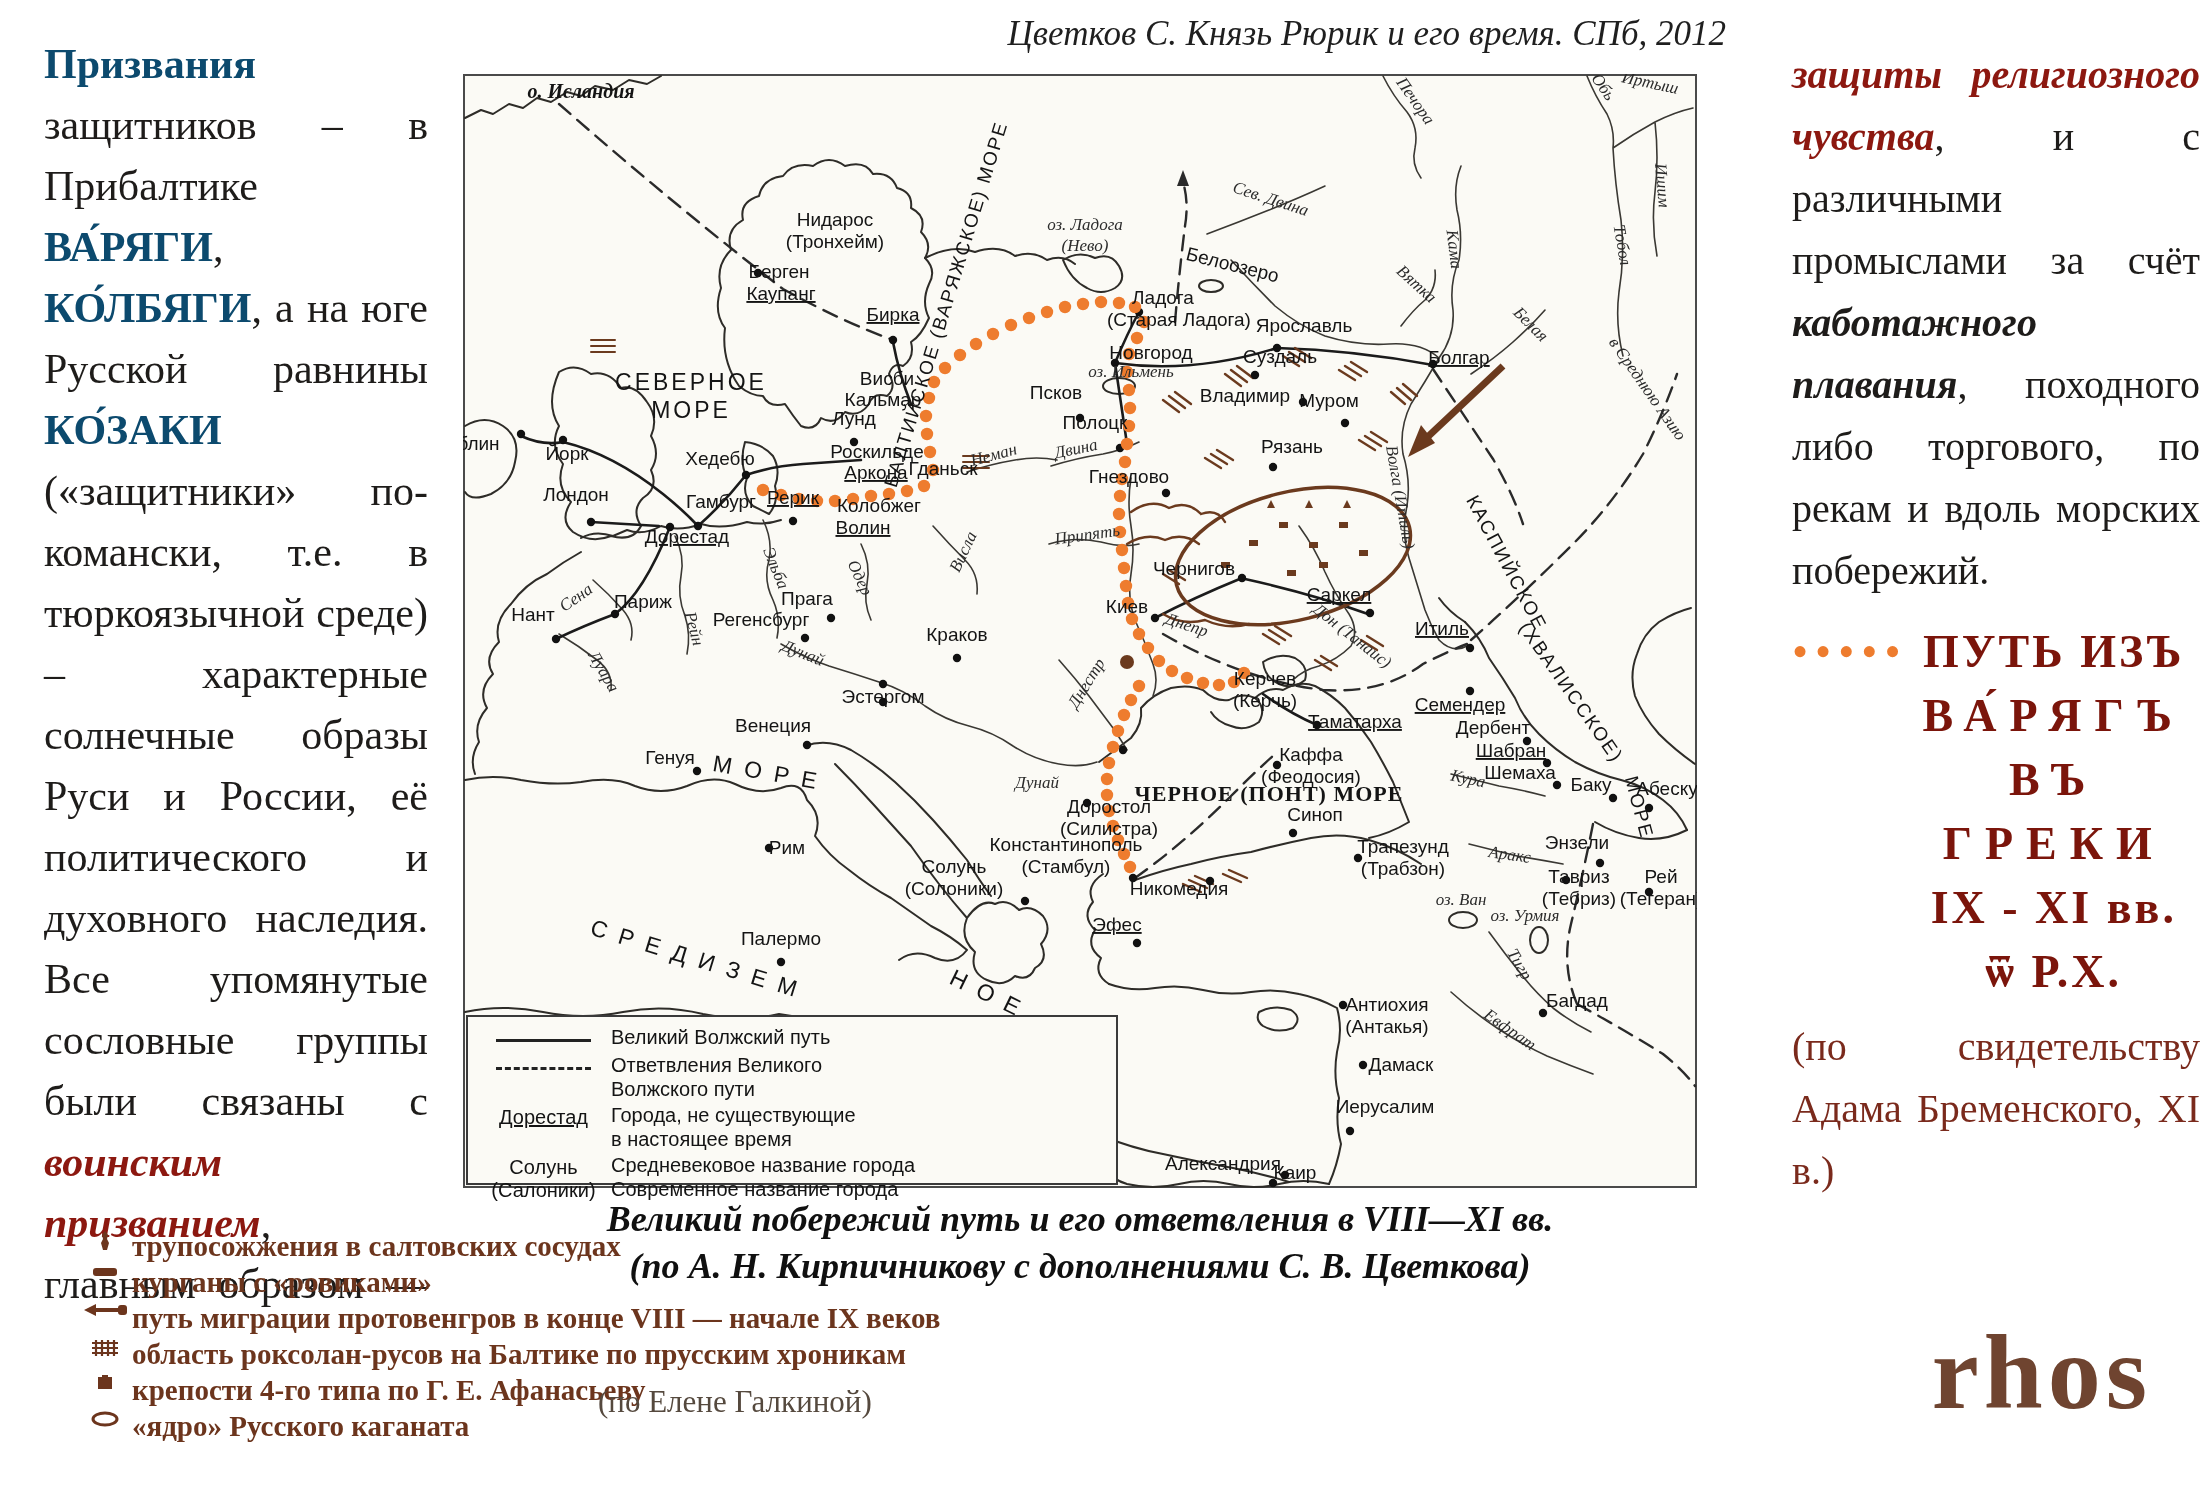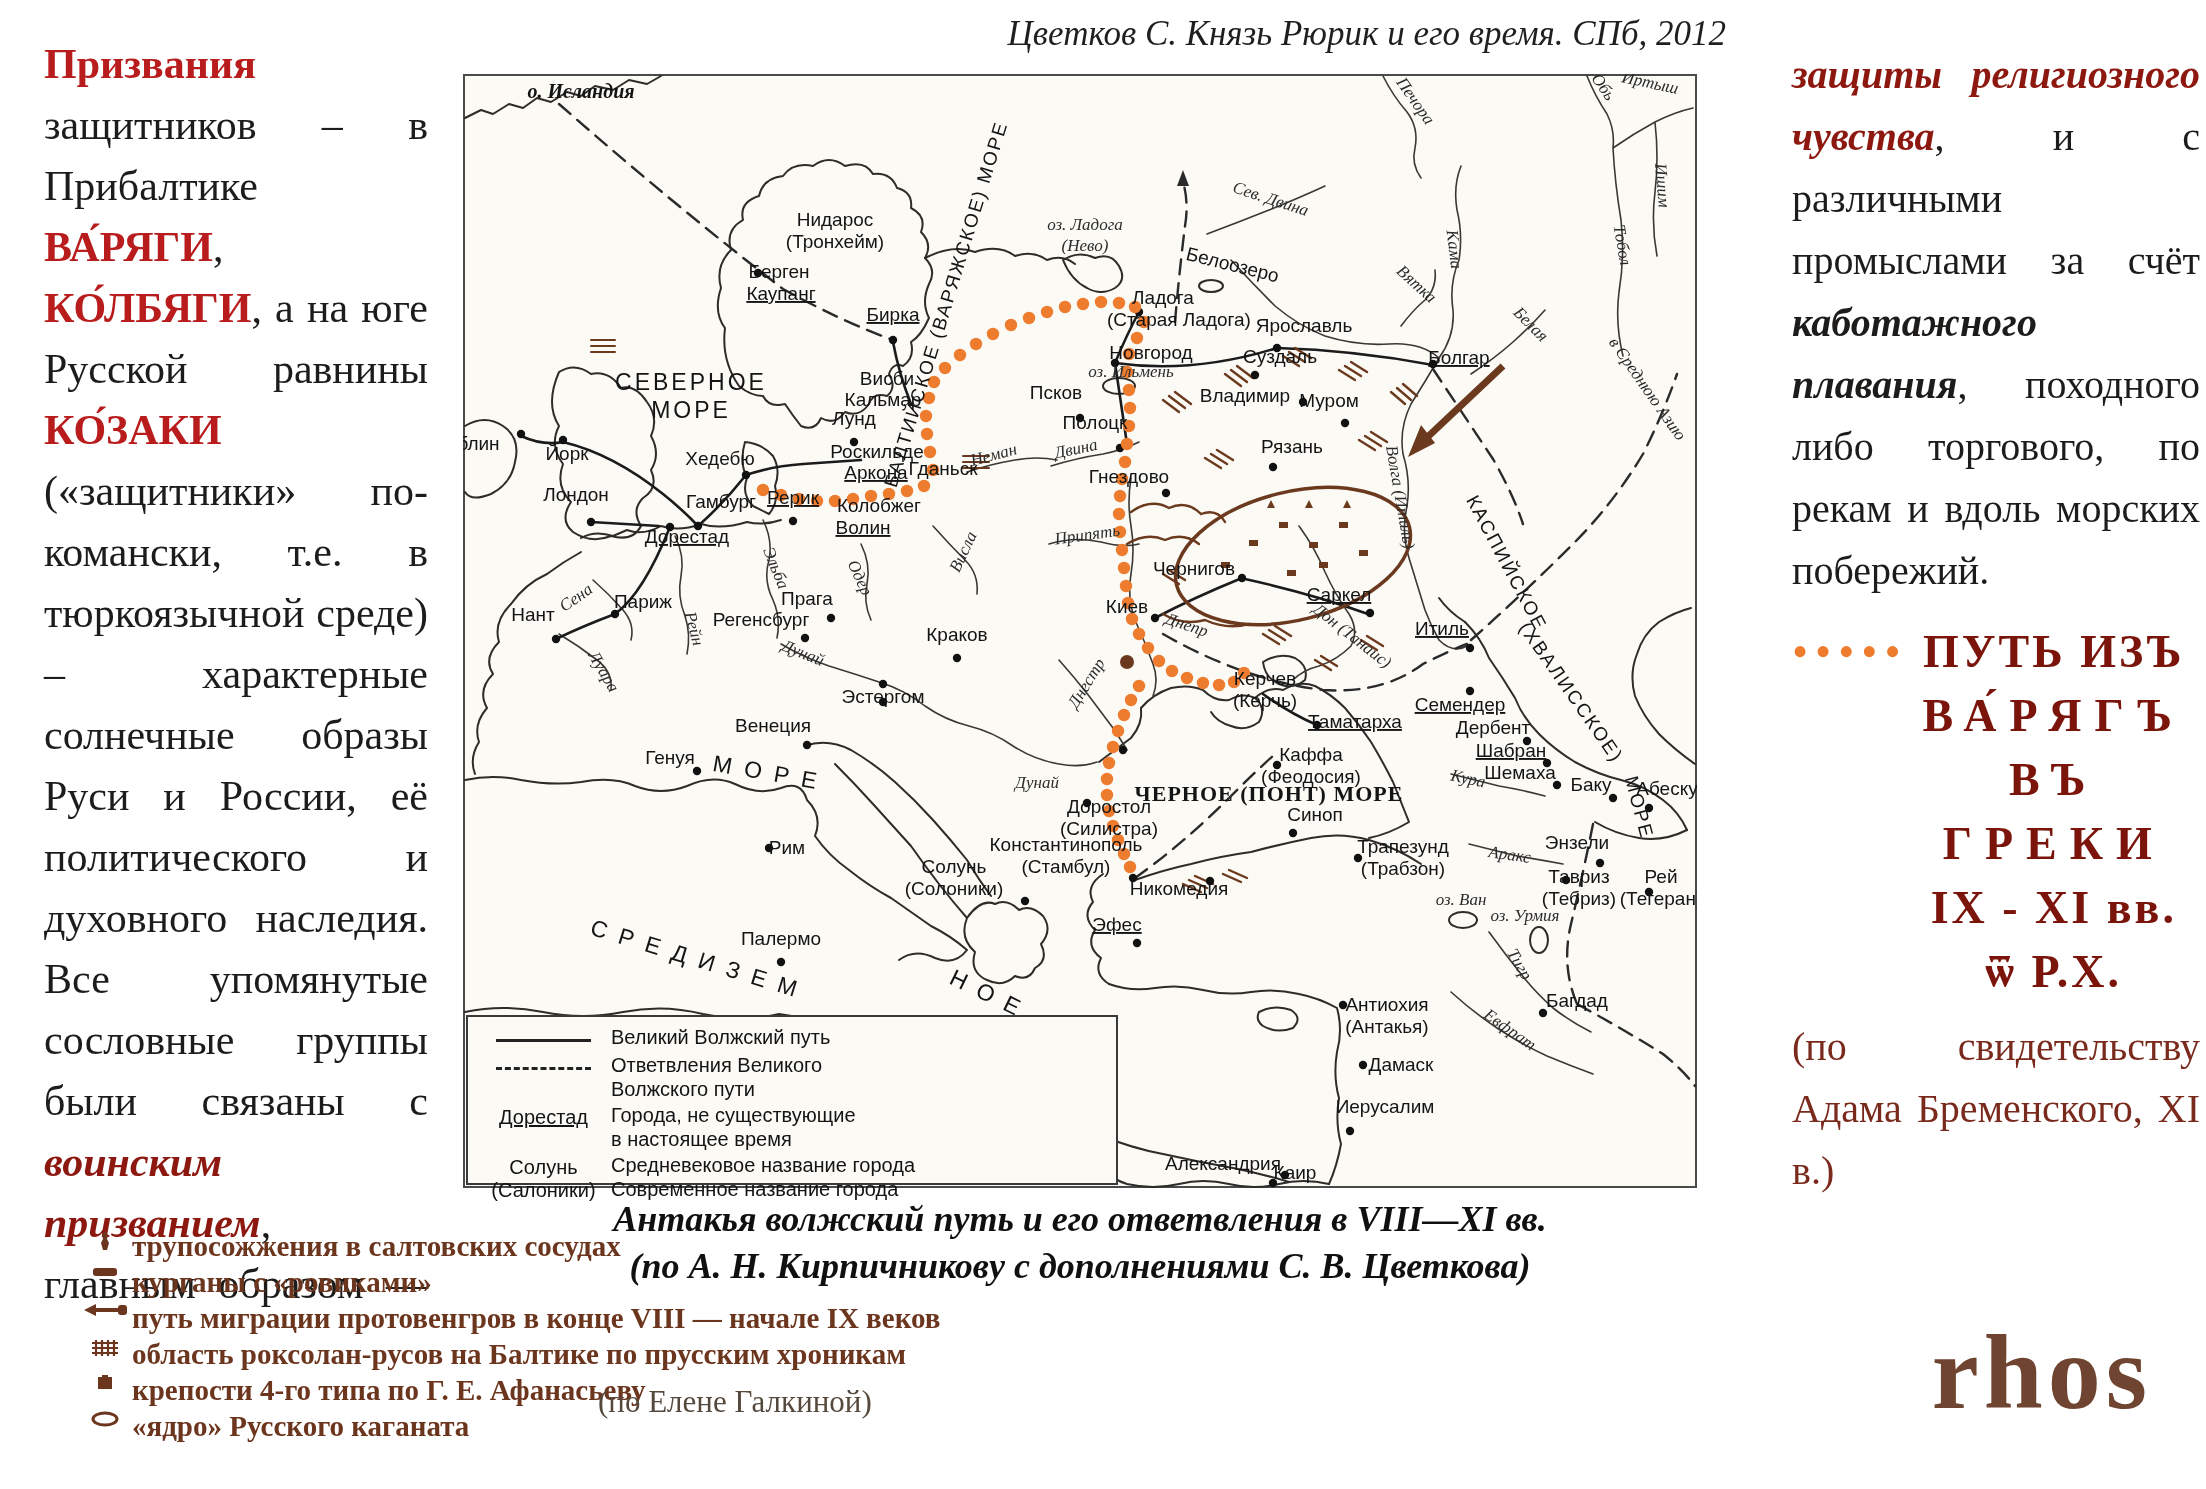--- a/index.html
+++ b/index.html
@@ -3,21 +3,21 @@
 <meta charset="utf-8">
 <style>
   html,body{margin:0;padding:0;background:#ffffff;}
   .page{position:relative;width:2206px;height:1489px;background:#fff;overflow:hidden;
         font-family:"Liberation Serif",serif;color:#1e1c1a;}
   
   .leftcol{position:absolute;left:44px;top:34px;width:384px;font-size:42px;line-height:61px;
            text-align:justify;text-align-last:justify;}
   .rightcol{position:absolute;left:1792px;top:44px;width:408px;font-size:40px;line-height:62px;}
   .rightcol p{margin:0;text-align:justify;}
-  .rb{color:#b91c1c;font-weight:bold;}
+  .rb{color:#0c4a6e;font-weight:bold;}
   .rbi{color:#8C1810;font-weight:bold;font-style:italic;}
   .bi{font-weight:bold;font-style:italic;}
   .citation{position:absolute;left:1000px;top:14px;width:726px;text-align:right;
             font-style:italic;font-size:35px;color:#1f1f1f;}
   
   .slav{display:flex;margin-top:18px;}
   .slav-dots{color:#EE7C2E;font-size:46px;letter-spacing:7px;line-height:64px;flex:none;}
   .slav-lines{flex:1;text-align:center;font-weight:bold;color:#7B150B;font-size:46px;
               line-height:64px;letter-spacing:3px;}
   .slav-lines .ls{letter-spacing:13px;}
@@ -496,21 +496,21 @@
         </span>
         <span class="mltxt">
           <div>Средневековое название города</div>
           <div>Современное название города</div>
         </span>
       </div>
     </div>
   </div>
 
   <div class="caption">
-    <div>Антакья волжский путь и его ответвления в VIII—XI вв.</div>
+    <div>Великий побережий путь и его ответвления в VIII—XI вв.</div>
     <div>(по А. Н. Кирпичникову с дополнениями С. В. Цветкова)</div>
   </div>
 
   <div class="blegend">
     <div class="blrow">
       <span class="blicon">
         <svg width="18" height="22" viewBox="0 0 18 22">
             <path d="M9,1 L12,5 L11,9 L13,13 L11,20 L7,20 L5,13 L7,9 L6,5 Z" fill="#6C351D"></path>
           </svg>
       </span>

